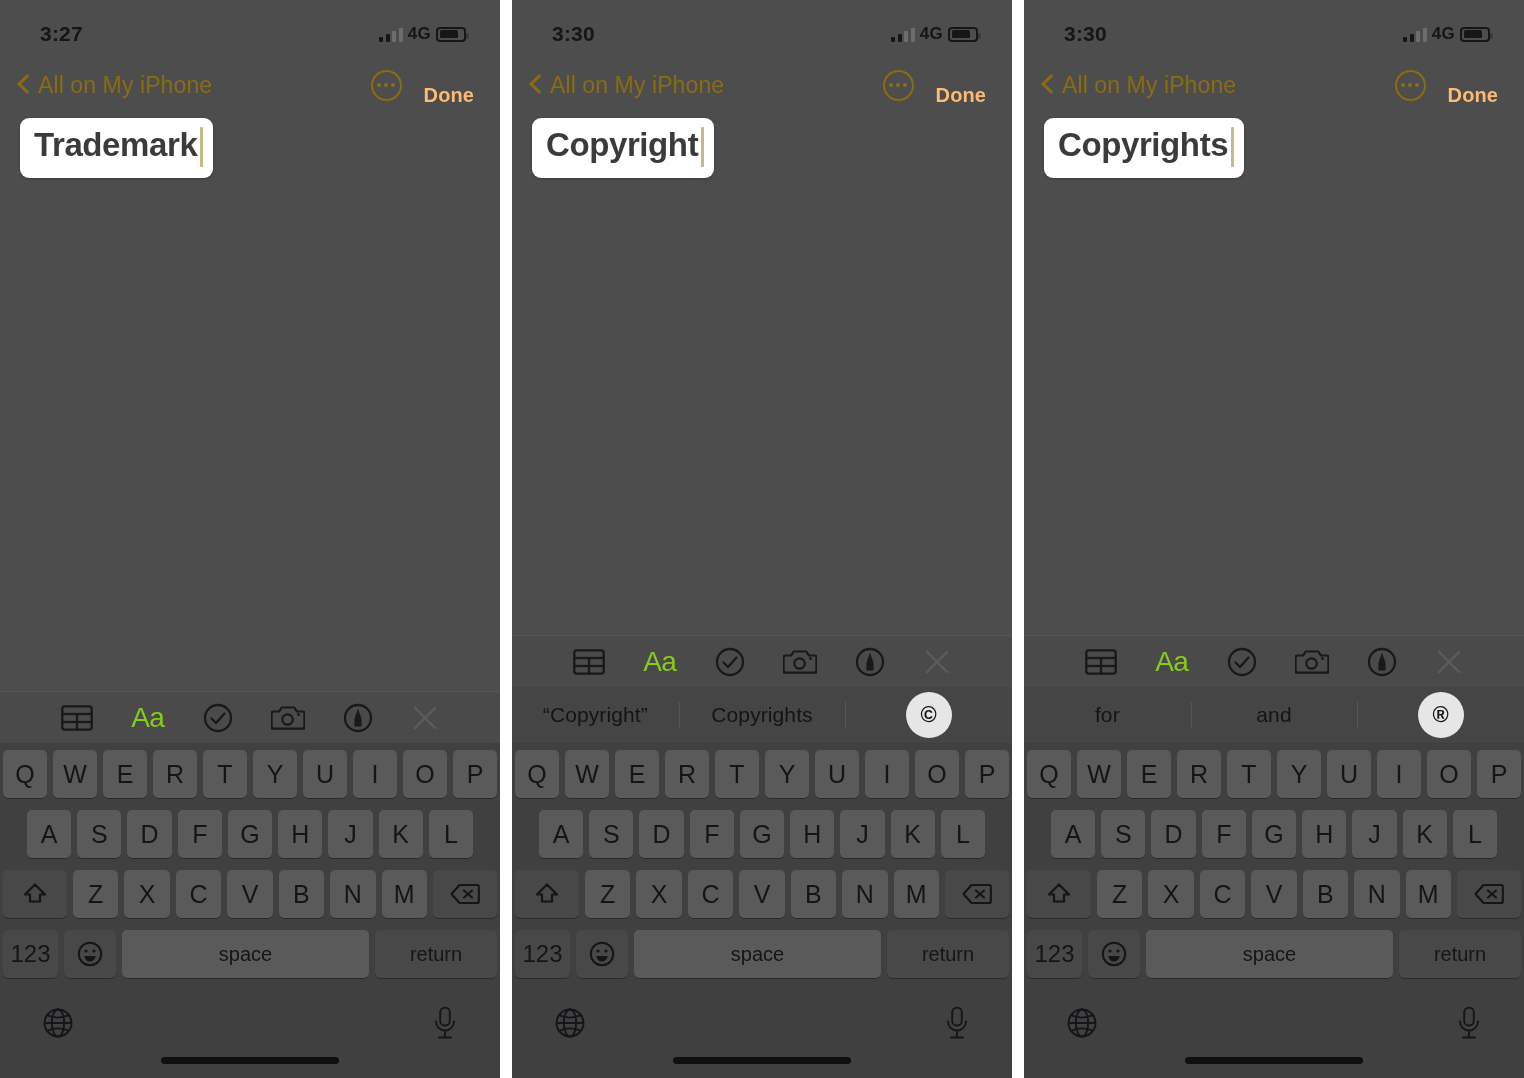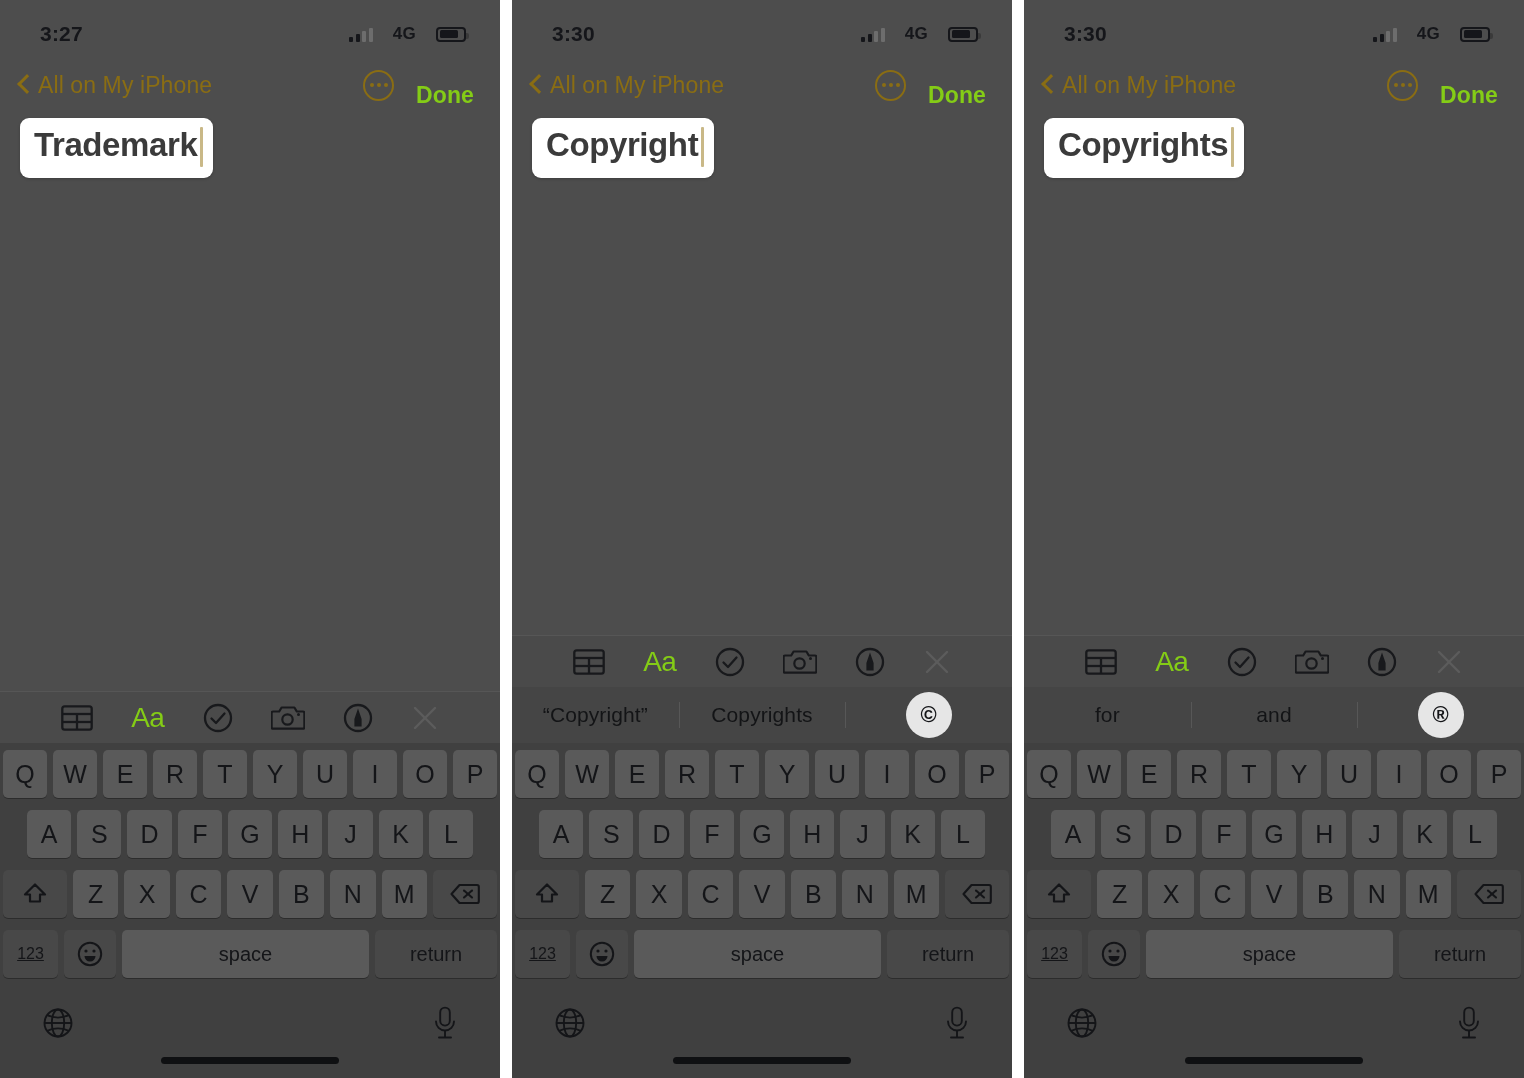--- a/index.html
+++ b/index.html
@@ -36,21 +36,21 @@
   }
   .clock {
     font-size: 21px;
     font-weight: 700;
     color: #15161a;
     letter-spacing: .2px;
   }
   .status-right {
     display: flex;
     align-items: center;
-    gap: 20px;
+    gap: 5px;
   }
   .bars { display: flex; align-items: flex-end; gap: 2.5px; height: 15px; }
   .bars i { width: 4px; background: #15161a; border-radius: 1px; display: block; }
   .bars i:nth-child(1) { height: 5px; }
   .bars i:nth-child(2) { height: 8px; }
   .bars i:nth-child(3) { height: 11px; background: #6d6d6d; }
   .bars i:nth-child(4) { height: 14px; background: #6d6d6d; }
   .net {
     font-size: 17px; font-weight: 700; color: #15161a; letter-spacing: .3px;
   }
@@ -90,21 +90,21 @@
     transform: rotate(45deg);
   }
   .nav-right { display: flex; align-items: center; gap: 22px; }
   .more-btn {
     width: 31px; height: 31px; border-radius: 50%;
     border: 2.2px solid #8a6d13;
     display: flex; align-items: center; justify-content: center; gap: 3px;
   }
   .more-btn i { width: 4px; height: 4px; border-radius: 50%; background: #8a6d13; display: block; }
   .done-btn {
-    color: #84cc16; font-size: 23px; font-weight: 700; letter-spacing: .1px; margin-top: 20px;
+    color: #fdba74; font-size: 20px; font-weight: 700; letter-spacing: .1px; margin-top: 20px;
   }
 
   
   .note-body { flex: 1 1 auto; position: relative; padding: 8px 0 0 20px; }
   .title-card {
     display: inline-flex;
     align-items: flex-start;
     background: #ffffff;
     border-radius: 9px;
     padding: 9px 10px 11px 14px;
@@ -202,21 +202,21 @@
     display: flex;
     align-items: center;
     justify-content: center;
     font-size: 25px;
     color: #141518;
     box-shadow: 0 1px 0 rgba(0,0,0,.3);
     font-family: "Liberation Sans", sans-serif;
   }
   .key.dark { background: #484848; }
   .key.wide { flex: 0 0 64px; }
-  .key.num { flex: 0 0 55px; font-size: 16px; text-decoration: underline; }
+  .key.num { flex: 0 0 55px; font-size: 24px; }
   .key.emoji { flex: 0 0 52px; font-size: 22px; }
   .key.space { flex: 1 1 auto; font-size: 20px; }
   .key.ret { flex: 0 0 122px; font-size: 20px; }
   .krow.r4 { gap: 6px; }
 
   
   .botbar {
     height: 88px;
     background: #404040;
     display: flex;

